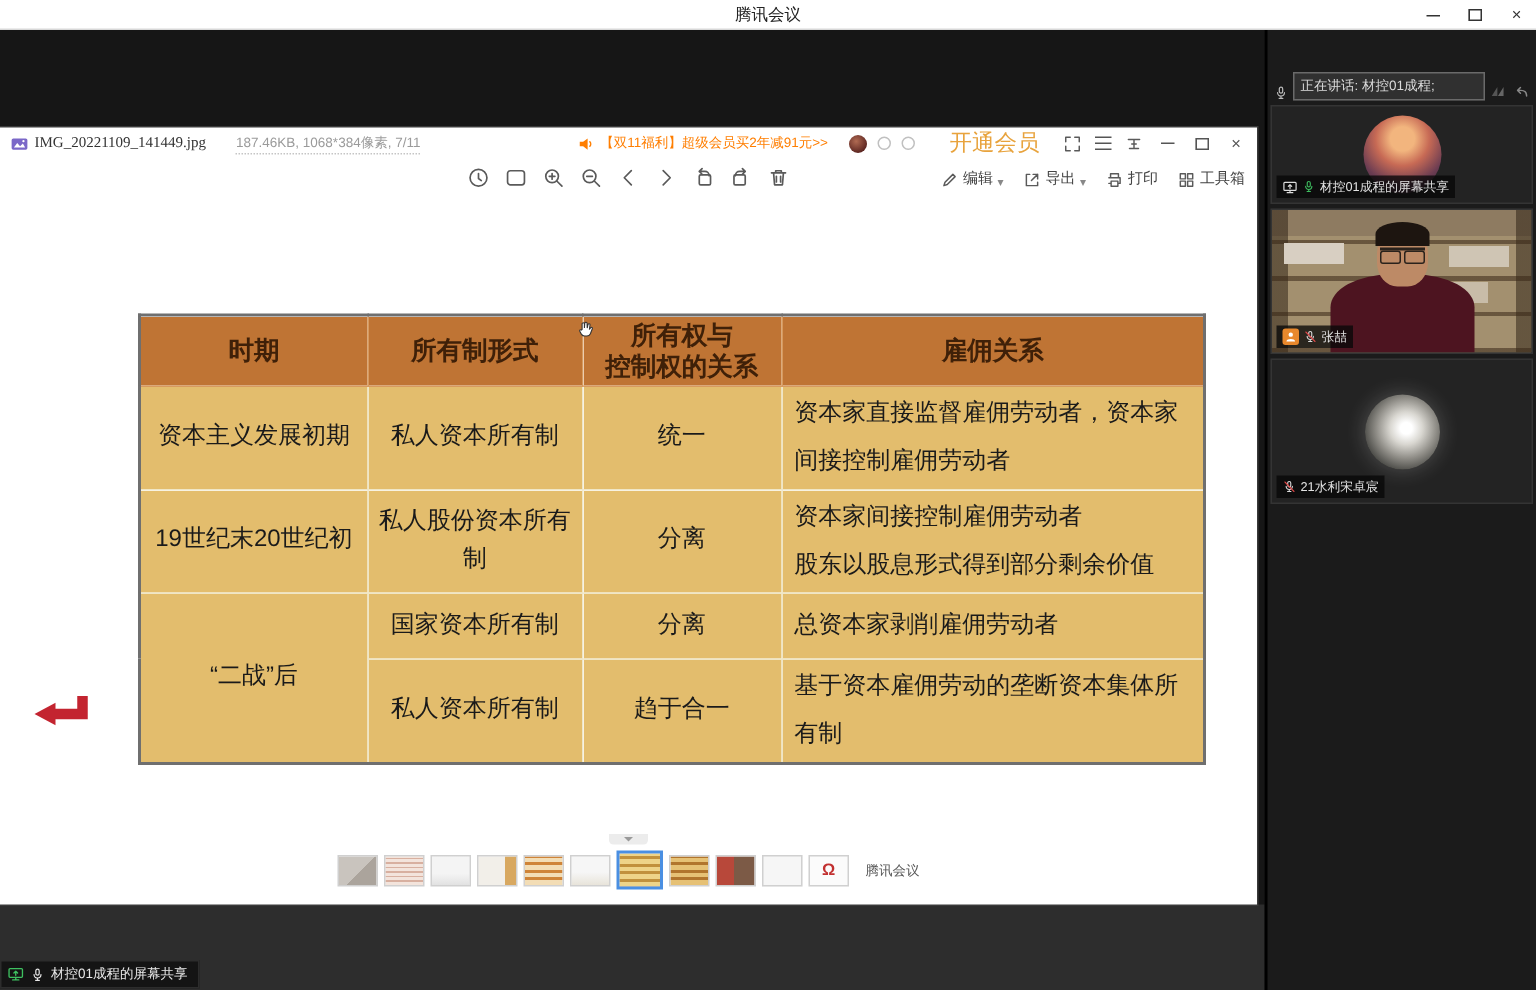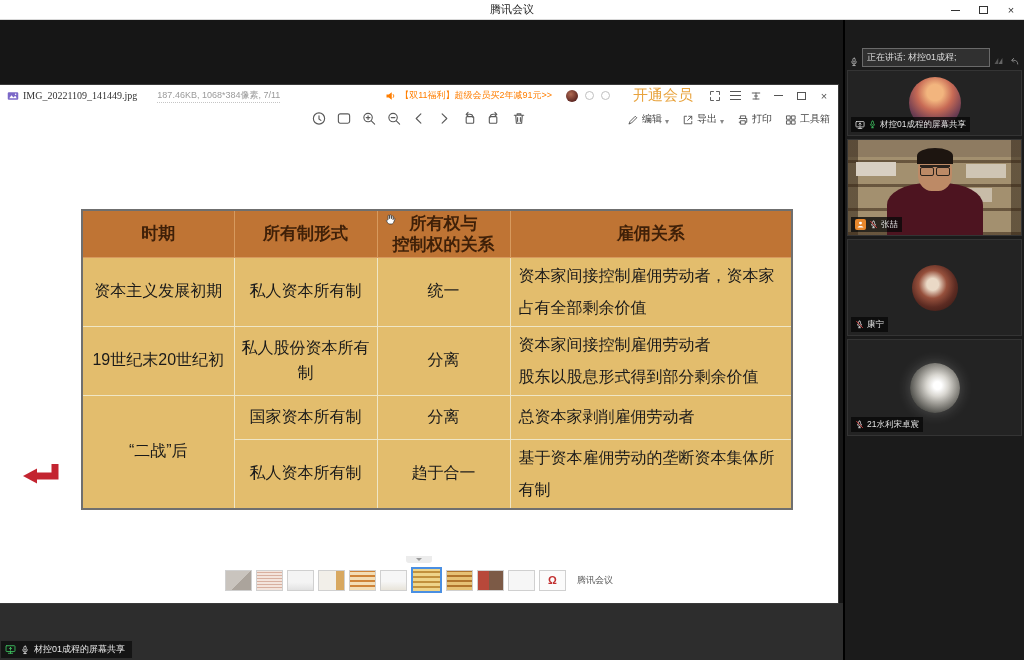--- a/index.html
+++ b/index.html
@@ -49,21 +49,21 @@
     display:flex; align-items:center; gap:10px; }
   .tool-right { position:absolute; right:8px; top:0; height:100%; display:flex; align-items:center; gap:13px; }
   .tr-item { display:flex; align-items:flex-end; gap:3px; font-size:10px; color:#444; cursor:default; }
   .caret { font-size:8px; color:#888; }
   .ic { width:15px; height:15px; stroke:#5a5a5a; fill:none; stroke-width:1.2; stroke-linecap:round; stroke-linejoin:round; }
   .ic-sm { width:12px; height:12px; stroke:#5a5a5a; fill:none; stroke-width:1.3; stroke-linecap:round; stroke-linejoin:round; }
 
   .v-content { flex:1; position:relative; background:#ffffff; overflow:hidden; }
 
   
-  .slide-table { position:absolute; left:81px; top:78px; width:710px; border-collapse:collapse;
+  .slide-table { position:absolute; left:92px; top:78px; width:710px; border-collapse:collapse;
     table-layout:fixed; border:2px solid #6f6f6f; }
   .slide-table td, .slide-table th { border:1px solid #efe6c6; overflow:hidden; }
   .slide-table th { background:#bf7434; color:#3f2008; font-size:17px; font-weight:bold;
     text-align:center; vertical-align:middle; white-space:pre-line; line-height:1.25;
     border-color:#d79a5e; }
   .slide-table td { background:#e3bd6d; color:#1a1a1a; font-size:16px; text-align:center;
     vertical-align:middle; white-space:pre-line; line-height:1.55; padding:2px 4px; }
   .slide-table td.left { text-align:left; padding:2px 8px; line-height:2.0; }
   .hand-cursor { position:absolute; left:384px; top:81px; width:13px; height:15px; }
   .red-arrow { position:absolute; left:22px; top:331px; width:40px; height:27px; }
@@ -373,21 +373,21 @@
               <th>时期</th>
               <th>所有制形式</th>
               <th>所有权与
 控制权的关系</th>
               <th>雇佣关系</th>
             </tr>
             <tr style="height:66px">
               <td>资本主义发展初期</td>
               <td>私人资本所有制</td>
               <td>统一</td>
-              <td class="left">资本家间接控制雇佣劳动者，资本家占有全部剩余价值</td>
+              <td class="left">资本家直接监督雇佣劳动者，资本家间接控制雇佣劳动者</td>
             </tr>
             <tr style="height:62px">
               <td>19世纪末20世纪初</td>
               <td>私人股份资本所有制</td>
               <td>分离</td>
               <td class="left">资本家间接控制雇佣劳动者
 股东以股息形式得到部分剩余价值</td>
             </tr>
             <tr style="height:44px">
               <td rowspan="2">“二战”后</td>
@@ -492,30 +492,20 @@
                 </svg>
             </span>
             <svg class="ic-sm" style="stroke:#ddd;width:9px;height:9px">
                 <use href="#i-mic"></use>
                 <use href="#i-slash"></use>
               </svg>
             <span>张喆</span>
           </div>
         </div>
 
-        <div class="tile tall">
-          <div class="avatar av-blur"></div>
-          <div class="tile-label">
-            <svg class="ic-sm" style="stroke:#ddd;width:9px;height:9px">
-                <use href="#i-mic"></use>
-                <use href="#i-slash"></use>
-              </svg>
-            <span>康宁</span>
-          </div>
-        </div>
 
 
         <div class="tile tall">
           <div class="avatar av-moon"></div>
           <div class="tile-label">
             <svg class="ic-sm" style="stroke:#ddd;width:9px;height:9px">
                 <use href="#i-mic"></use>
                 <use href="#i-slash"></use>
               </svg>
             <span>21水利宋卓宸</span>

